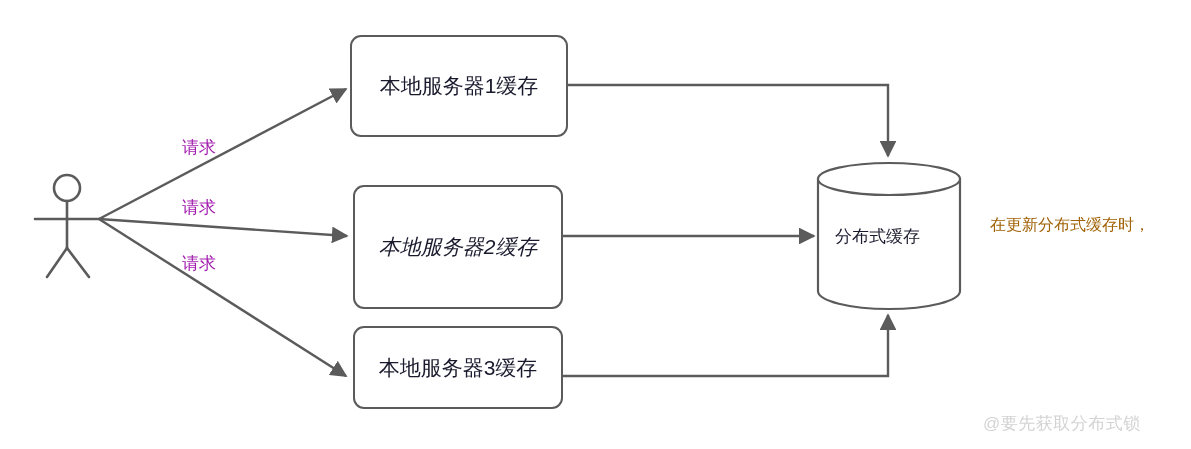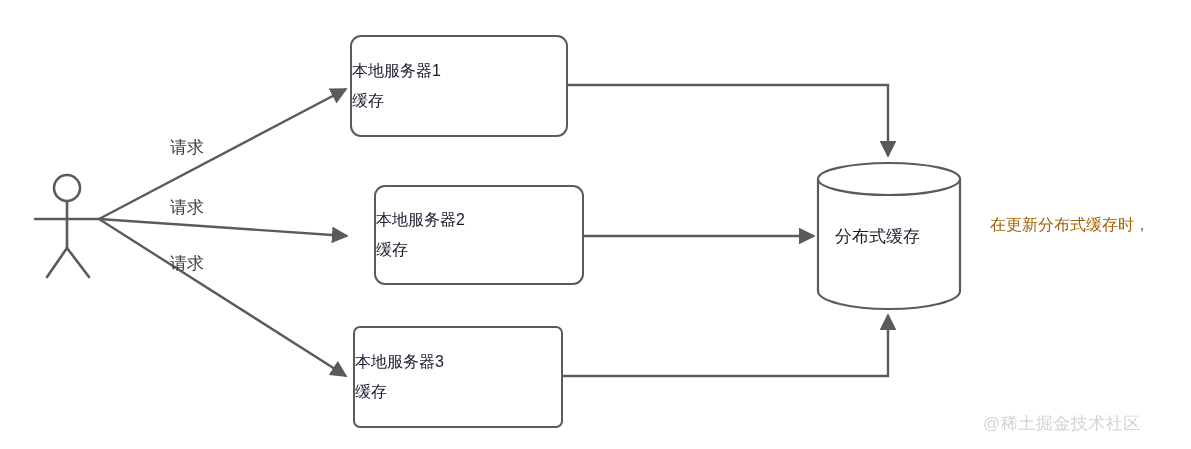--- a/index.html
+++ b/index.html
@@ -24,36 +24,36 @@
     width: 1191px;
     height: 449px;
   }
   .node-box {
     position: absolute;
     box-sizing: border-box;
     border: 2px solid #5b5b5b;
     border-radius: 11px;
     background: #ffffff;
     display: flex;
-    flex-direction: column;
-    align-items: flex-start;
+    align-items: center;
     justify-content: center;
     color: #1a1a2e;
-    font-size: 16px;
+    font-size: 21px;
     line-height: 1.9;
   }
   .node-box .line1, .node-box .line2 {
     display: block;
     white-space: nowrap;
   }
   .edge-label {
     position: absolute;
-    color: #404040;
+    color: #a21caf;
     font-size: 17px;
     white-space: nowrap;
+    margin-left: 12px;
   }
   .cyl-label {
     position: absolute;
     color: #1a1a2e;
     font-size: 17px;
     white-space: nowrap;
     text-align: center;
   }
   .note {
     position: absolute;
@@ -106,35 +106,35 @@
       <path d="M 818 179 L 818 291 A 71 18 0 0 0 960 291 L 960 179 Z"></path>
       <ellipse cx="889" cy="179" rx="71" ry="16"></ellipse>
     </g>
   </svg>
 
   <div class="node-box" style="left:350px; top:35px; width:218px; height:102px;">
     <span class="line1">本地服务器1</span>
     <span class="line2">缓存</span>
   </div>
 
-  <div class="node-box" style="left:374px; top:185px; width:210px; height:100px;">
+  <div class="node-box" style="left:353px; top:185px; width:210px; height:124px;font-style:italic;">
     <span class="line1">本地服务器2</span>
     <span class="line2">缓存</span>
   </div>
 
-  <div class="node-box" style="left:353px; top:326px; width:210px; height:102px;border-radius:7px;">
+  <div class="node-box" style="left:353px; top:326px; width:210px; height:83px;">
     <span class="line1">本地服务器3</span>
     <span class="line2">缓存</span>
   </div>
 
   <div class="edge-label" style="left:170px; top:136px;">请求</div>
   <div class="edge-label" style="left:170px; top:196px;">请求</div>
   <div class="edge-label" style="left:170px; top:252px;">请求</div>
 
   <div class="cyl-label" style="left:818px; top:236px; width:119px; margin-top:-11px;">分布式缓存</div>
 
   <div class="note" style="left:990px; top:210px;">
     <div>在更新分布式缓存时，</div>
   </div>
 
-  <div class="watermark" style="left:983px; top:412px;">@稀土掘金技术社区</div>
+  <div class="watermark" style="left:983px; top:412px;">@要先获取分布式锁</div>
 
 </div>
 
 </body></html>

